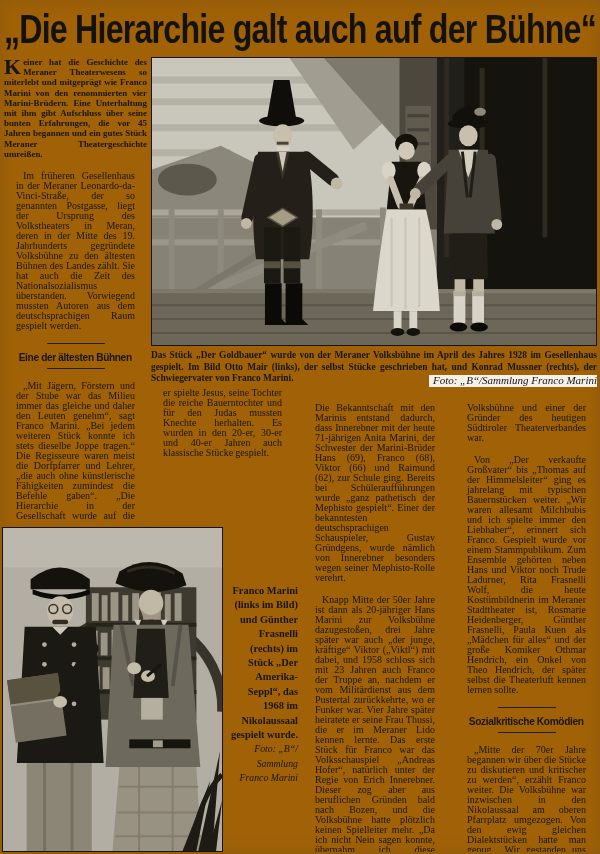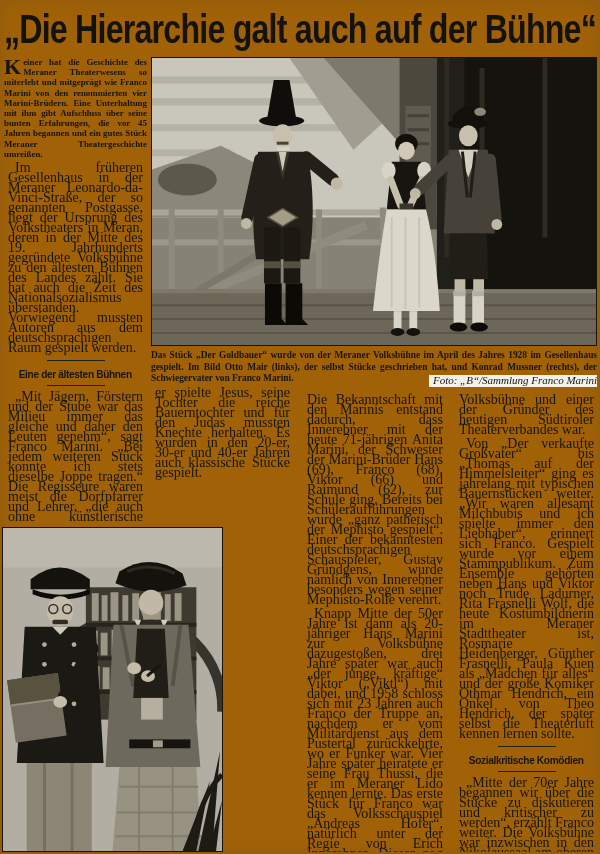--- a/index.html
+++ b/index.html
@@ -7,25 +7,25 @@
     position:relative;width:600px;height:854px;margin:0 auto;
     background:#a16207;overflow:hidden;
     box-shadow:inset 0 0 18px rgba(60,55,45,.18);
     font-family:"Liberation Serif", serif;color:#171510;
   }
   
   .headline-wrap{position:absolute;left:0;top:2;width:600px;height:54px;}
   
   .col{position:absolute;overflow:hidden;text-align:justify;}
   .col1{left:4px;top:57px;width:143px;height:464px;}
-  .col2{left:151px;top:384px;width:143px;height:136px;}
+  .col2{left:151px;top:376px;width:143px;height:136px;}
   .col3{left:303px;top:391px;width:144px;height:461px;}
   .col4{left:455px;top:391px;width:143px;height:461px;}
   p.body{
-    margin:4px;font-size:14px;line-height:10px;word-spacing:-0.2px;
+    margin:12px;font-size:10px;line-height:10px;word-spacing:-0.2px;
     text-align:justify;hyphens:auto;-webkit-hyphens:auto;
   }
   p.indent{text-indent:7px;}
   p.lead{
     margin:0;font-weight:bold;font-size:8.9px;line-height:10.2px;
     text-align:justify;hyphens:auto;
   }
   .dropcap{
     float:left;font-weight:bold;font-size:22px;line-height:17px;
     padding-right:2px;padding-top:1px;
@@ -287,14 +287,17 @@
 
       <g fill="#1d1b14">
         <polygon points="198,327 220,226 212,327"></polygon>
         <polygon points="182,327 210,256 196,327"></polygon>
         <polygon points="208,327 222,276 216,327"></polygon>
         <path d="M190 327 Q200 270 222 250" stroke="#1d1b14" stroke-width="5" fill="none"></path>
       </g>
     </svg>
   </figure>
 
+  <div class="caption-bottom">
+    <span>Franco Marini (links im Bild) und Günther Frasnelli (rechts) im Stück „Der Amerika-Seppl“, das 1968 im Nikolaussaal gespielt wurde. </span><span class="credit">Foto: „B“/ Sammlung Franco Marini</span>
+  </div>
 
 </div>
 
 </body></html>

